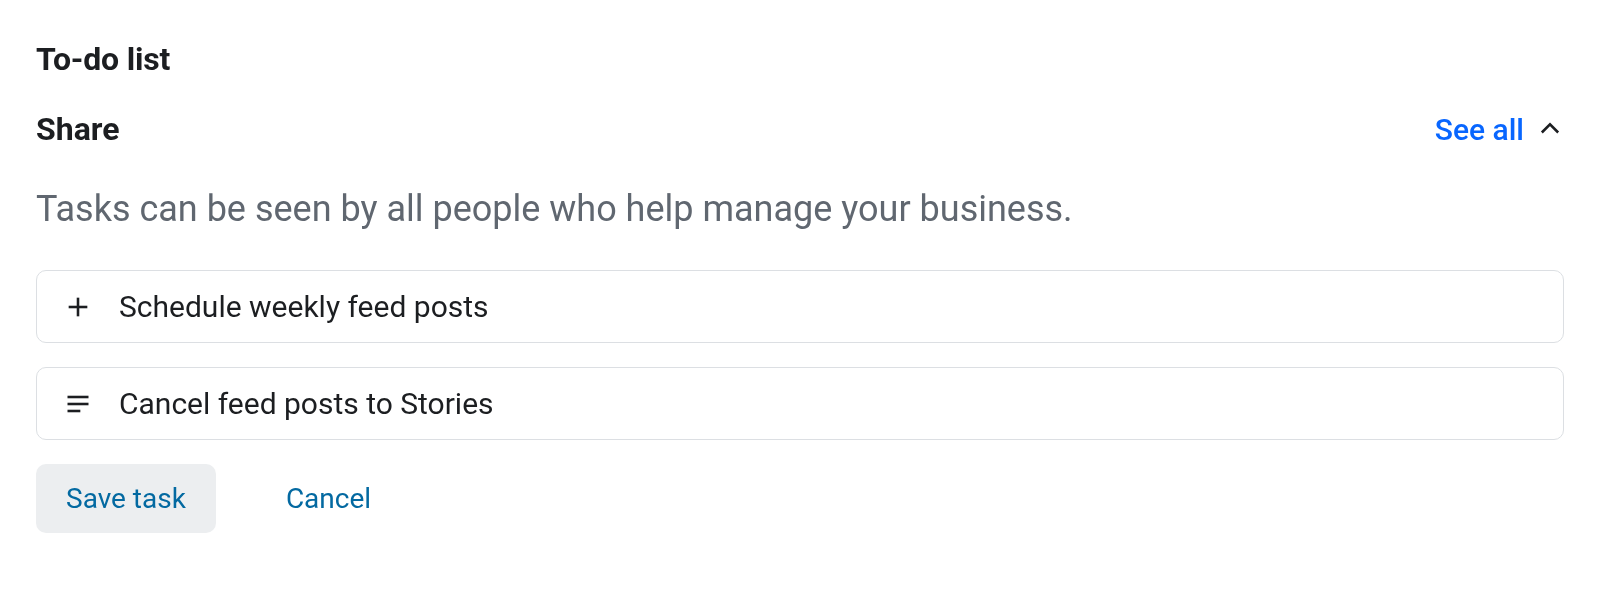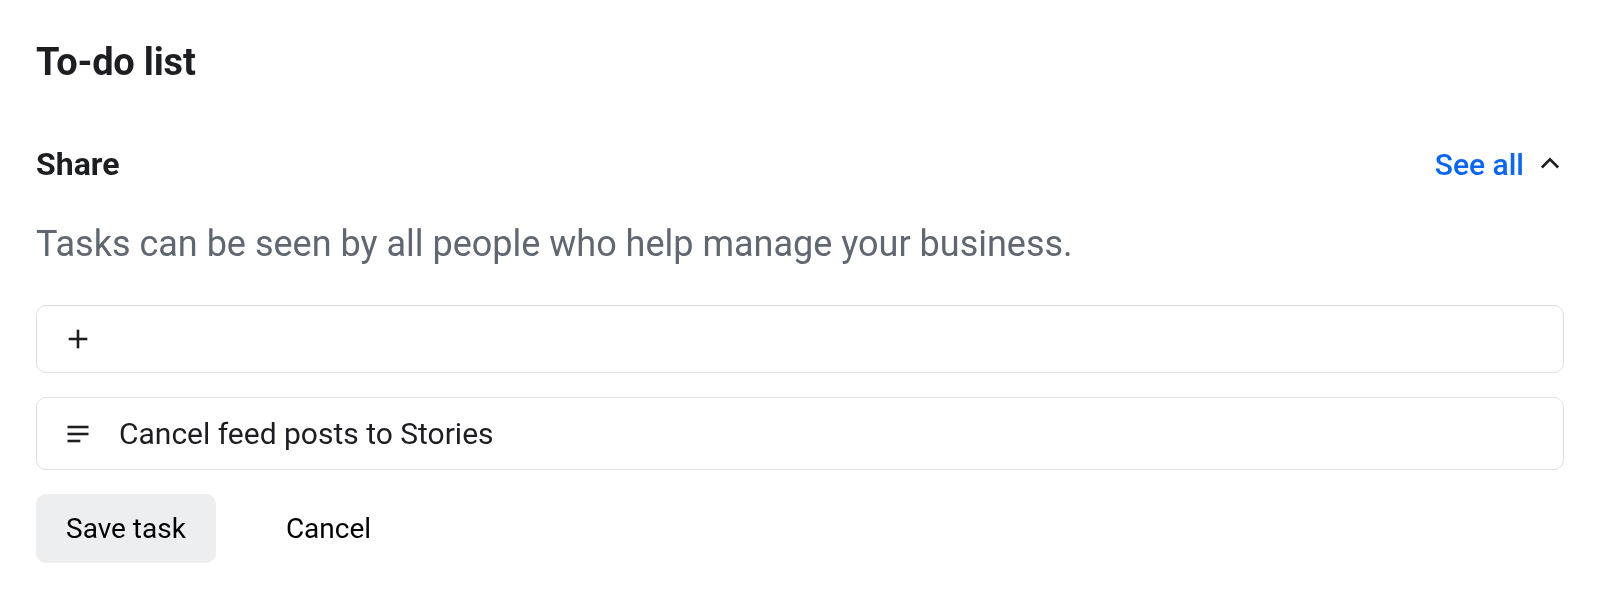--- a/index.html
+++ b/index.html
@@ -5,24 +5,24 @@
     * { box-sizing: border-box; margin: 0; padding: 0; }
     body {
       font-family: -apple-system, BlinkMacSystemFont, "Segoe UI", Roboto, Helvetica, Arial, sans-serif;
       background: #ffffff;
       width: 1600px;
       height: 592px;
       padding: 40px 36px;
       color: #1c1e21;
     }
     .page-title {
-      font-size: 38px;
+      font-size: 32px;
       font-weight: 700;
       color: #1c1e21;
-      margin-bottom: 61px;
+      margin-bottom: 32px;
       letter-spacing: -0.2px;
     }
     .section-header {
       display: flex;
       align-items: center;
       justify-content: space-between;
       margin-bottom: 40px;
     }
     .section-title {
       font-size: 32px;
@@ -89,21 +89,21 @@
       gap: 40px;
       margin-top: 10px;
     }
     .btn {
       font-size: 28px;
       padding: 18px 30px;
       border: none;
       border-radius: 10px;
       cursor: pointer;
       font-weight: 400;
-      color: #000000;
+      color: #0369a1;
       font-family: inherit;
     }
     .btn-save {
       background: #eceef0;
     }
     .btn-cancel {
       background: transparent;
     }
   </style>
 </head>
@@ -125,20 +125,21 @@
 
 <p class="helper-text">Tasks can be seen by all people who help manage your business.</p>
 
 <div class="task-row">
   <span class="lead-icon">
     <svg viewBox="0 0 24 24">
         <line x1="12" y1="4" x2="12" y2="20"></line>
         <line x1="4" y1="12" x2="20" y2="12"></line>
       </svg>
   </span>
+  <span class="task-text">Schedule weekly feed posts</span>
 </div>
 
 <div class="task-row">
   <span class="lead-icon">
     <svg viewBox="0 0 24 24">
         <line x1="3" y1="6" x2="21" y2="6"></line>
         <line x1="3" y1="12" x2="21" y2="12"></line>
         <line x1="3" y1="18" x2="14" y2="18"></line>
       </svg>
   </span>

